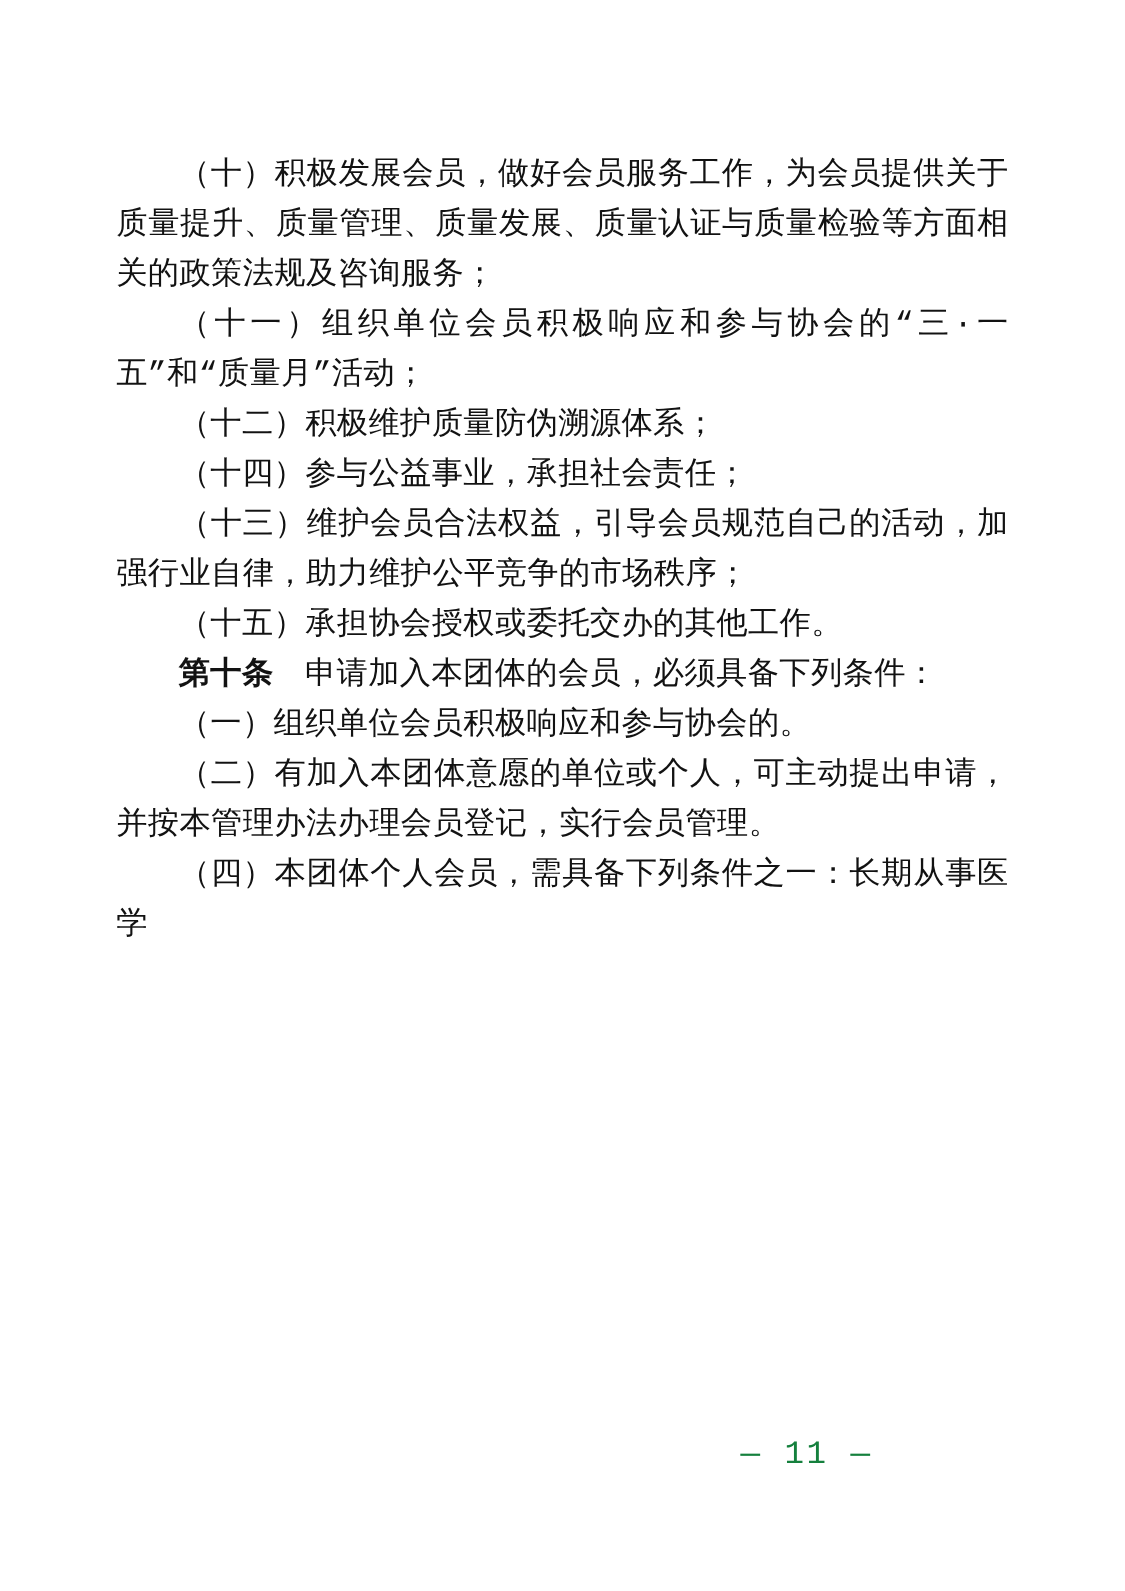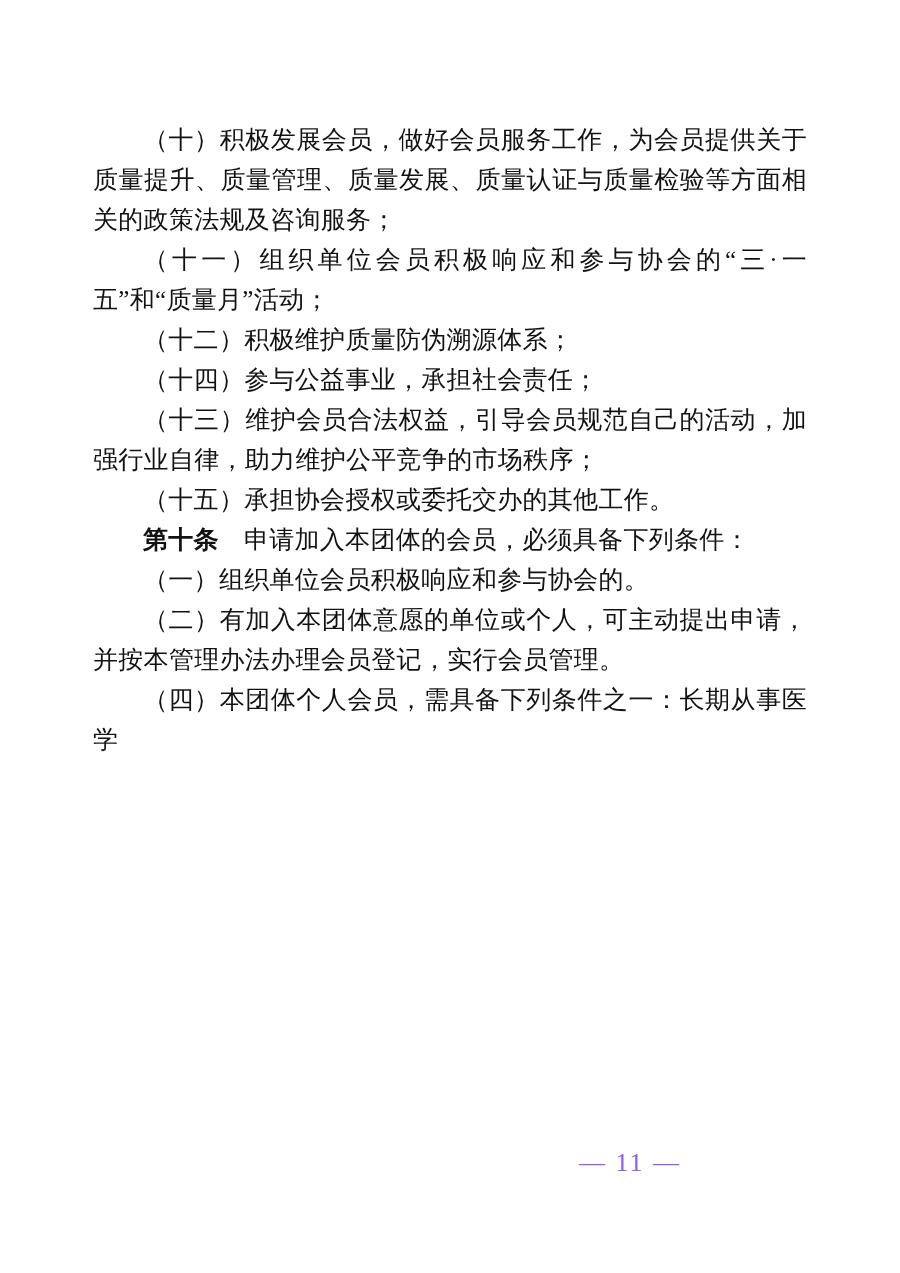--- a/index.html
+++ b/index.html
@@ -6,22 +6,23 @@
     margin: 0;
     padding: 0;
     background: #ffffff;
   }
   .page {
     position: relative;
     width: 813px;
     height: 1273px;
     background: #ffffff;
     overflow: hidden;
-    font-family: Liberation Serif, serif;
+    font-family: Liberation Mono, monospace;
     color: #121212;
+    padding-left: 17px;
   }
   .content {
     position: absolute;
     left: 93px;
     top: 120px;
     width: 714px;
   }
   .para {
     margin: 0;
     font-size: 25px;
@@ -43,21 +44,21 @@
     font-weight: bold;
     margin-right: 1em;
   }
   .page-number {
     position: absolute;
     top: 1148px;
     right: 132px;
     font-size: 26px;
     line-height: 30px;
     letter-spacing: 2px;
-    color: #8b5cf6;
+    color: #15803d;
   }
 </style>
 </head>
 <body>
 
 <div class="page">
   <div class="content">
 
     <p class="para">（十）积极发展会员，做好会员服务工作，为会员提供关于质量提升、质量管理、质量发展、质量认证与质量检验等方面相关的政策法规及咨询服务；</p>
     <p class="para">（十一）组织单位会员积极响应和参与协会的“三·一五”和“质量月”活动；</p>

